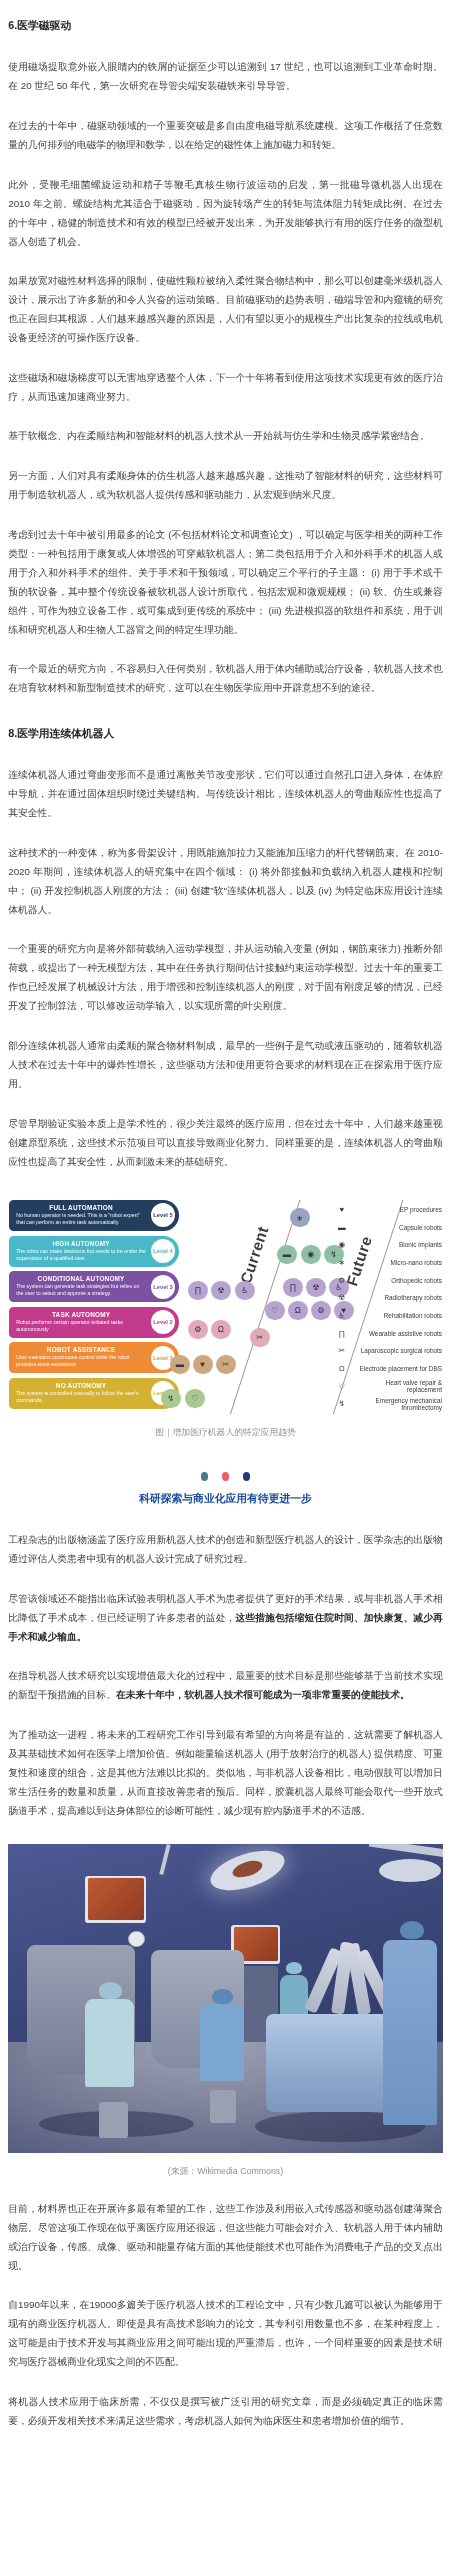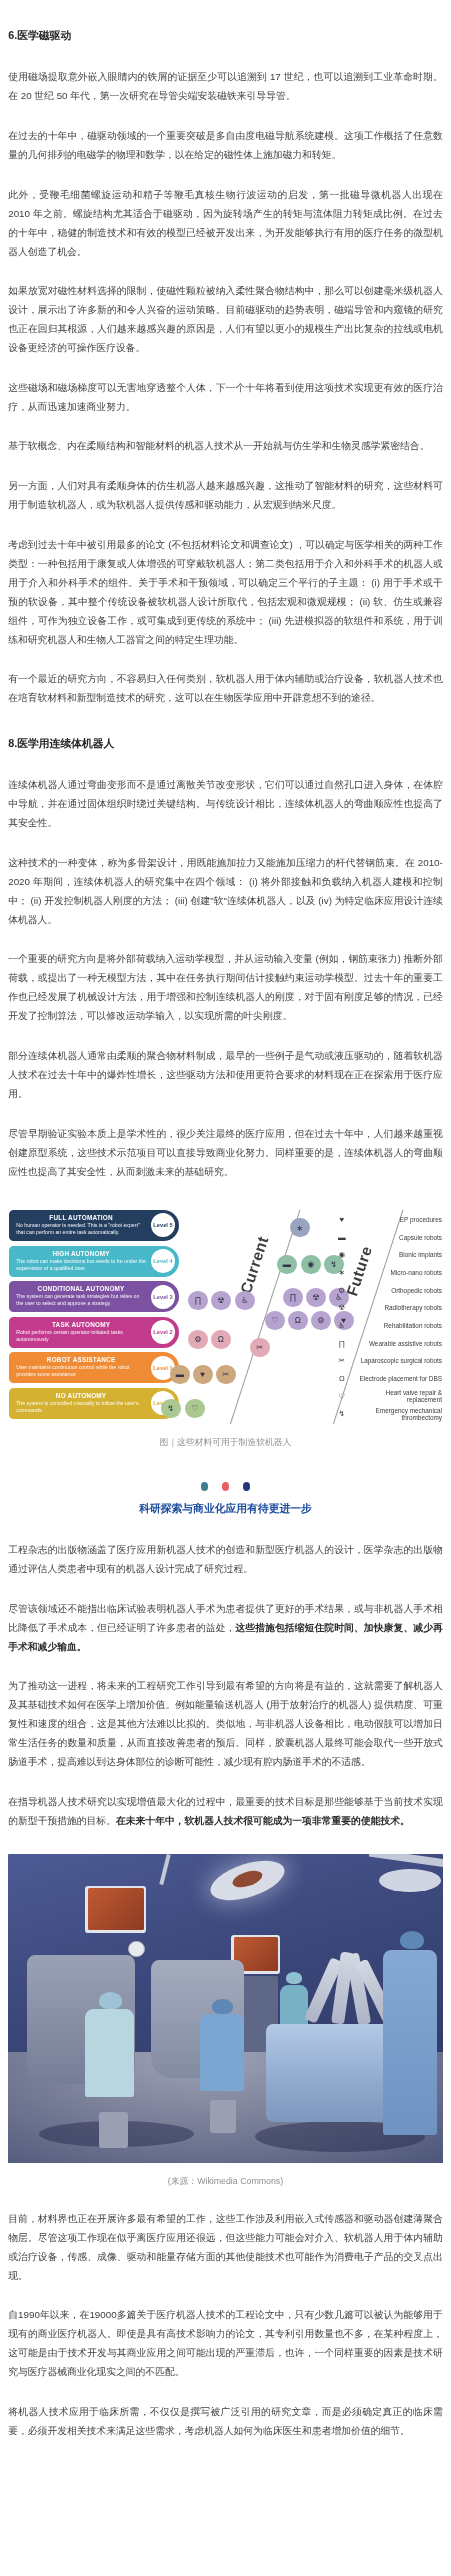--- a/index.html
+++ b/index.html
@@ -1,19 +1,19 @@
 <!DOCTYPE html>
 <html style="font-size:8.2px"><head>
 <meta charset="utf-8">
 <style>
   html,body{margin:0;padding:0;background:#ffffff;}
   body{width:451px;font-family:"Liberation Sans","DejaVu Sans",sans-serif;color:#3f3f3f;}
   .page{padding:14.4px 8.2px 20.6px 8.2px;}
   h2.sec{font-size:10.8px;font-weight:bold;color:#262626;margin:30px 0 24px 0;}
-  h2.sec:first-child{margin-top:15px;}
+  h2.sec:first-child{margin-top:5px;}
   p.body{font-size:9.8px;line-height:19px;margin:20.6px 0;color:#3f3f3f;text-align:justify;}
   p.body strong{color:#2d2d2d;}
   .fig-caption{font-size:8.8px;color:#8f8f8f;text-align:center;margin:13.4px 0 20.6px 0;}
   
   .divider{margin:33px 0 24px 0;text-align:center;}
   .divider .dots{display:flex;justify-content:center;gap:13.4px;margin-bottom:11.3px;}
   .divider .dot{width:7.7px;height:8.8px;border-radius:50%;}
   .divider h3{font-size:10.8px;font-weight:bold;margin:0;}
   
   .infographic{position:relative;width:433px;height:214px;margin:29px auto 0 auto;overflow:hidden;background:#fff;}
@@ -176,35 +176,35 @@
         <div class="lrow">
           <span class="licon">♡</span>
           <span class="llabel">Heart valve repair &amp; replacement</span>
         </div>
         <div class="lrow">
           <span class="licon">↯</span>
           <span class="llabel">Emergency mechanical thrombectomy</span>
         </div>
       </div>
   </div>
-  <div class="fig-caption">图｜这些材料可用于制造软机器人</div>
+  <div class="fig-caption">图｜增加医疗机器人的特定应用趋势</div>
 
   <div class="divider">
     <div class="dots">
       <span class="dot" style="background-color: rgb(60, 125, 146);"></span>
       <span class="dot" style="background-color: rgb(232, 96, 96);"></span>
       <span class="dot" style="background-color: rgb(39, 53, 126);"></span>
     </div>
     <h3 style="color: rgb(26, 75, 156);">科研探索与商业化应用有待更进一步</h3>
   </div>
 
   <p class="body">工程杂志的出版物涵盖了医疗应用新机器人技术的创造和新型医疗机器人的设计，医学杂志的出版物通过评估人类患者中现有的机器人设计完成了研究过程。</p>
   <p class="body"><span>尽管该领域还不能指出临床试验表明机器人手术为患者提供了更好的手术结果，或与非机器人手术相比降低了手术成本，但已经证明了许多患者的益处，</span><strong>这些措施包括缩短住院时间、加快康复、减少再手术和减少输血。</strong></p>
+  <p class="body"><span>在指导机器人技术研究以实现增值最大化的过程中，最重要的技术目标是那些能够基于当前技术实现的新型干预措施的目标。</span><strong>在未来十年中，软机器人技术很可能成为一项非常重要的使能技术。</strong></p>
   <p class="body">为了推动这一进程，将未来的工程研究工作引导到最有希望的方向将是有益的，这就需要了解机器人及其基础技术如何在医学上增加价值。例如能量输送机器人 (用于放射治疗的机器人) 提供精度、可重复性和速度的组合，这是其他方法难以比拟的。类似地，与非机器人设备相比，电动假肢可以增加日常生活任务的数量和质量，从而直接改善患者的预后。同样，胶囊机器人最终可能会取代一些开放式肠道手术，提高难以到达身体部位的诊断可能性，减少现有腔内肠道手术的不适感。</p>
-  <p class="body"><span>在指导机器人技术研究以实现增值最大化的过程中，最重要的技术目标是那些能够基于当前技术实现的新型干预措施的目标。</span><strong>在未来十年中，软机器人技术很可能成为一项非常重要的使能技术。</strong></p>
 
   <div class="photo">
     <div class="lamp-arm" style="left:155px;top:0;width:4.1px;height:31px;transform:rotate(14deg);"></div>
     <div class="lamp" style="left:201px;top:10.3px;width:77px;height:33px;transform:rotate(-18deg);box-shadow:0 0 20.6px 5.2px rgba(230,235,245,.35);"></div>
     <div class="lamp" style="left:224px;top:18.5px;width:31px;height:14.4px;transform:rotate(-18deg);background:#8e4a33;"></div>
     <div class="lamp-arm" style="left:361px;top:0;width:77px;height:8.2px;transform:rotate(8deg);"></div>
     <div class="lamp" style="left:371px;top:15.5px;width:62px;height:23px;background:#cfd5e2;"></div>
     <div class="monitor" style="left:77px;top:32px;width:61px;height:47px;">
         <div class="scr"></div>
       </div>

